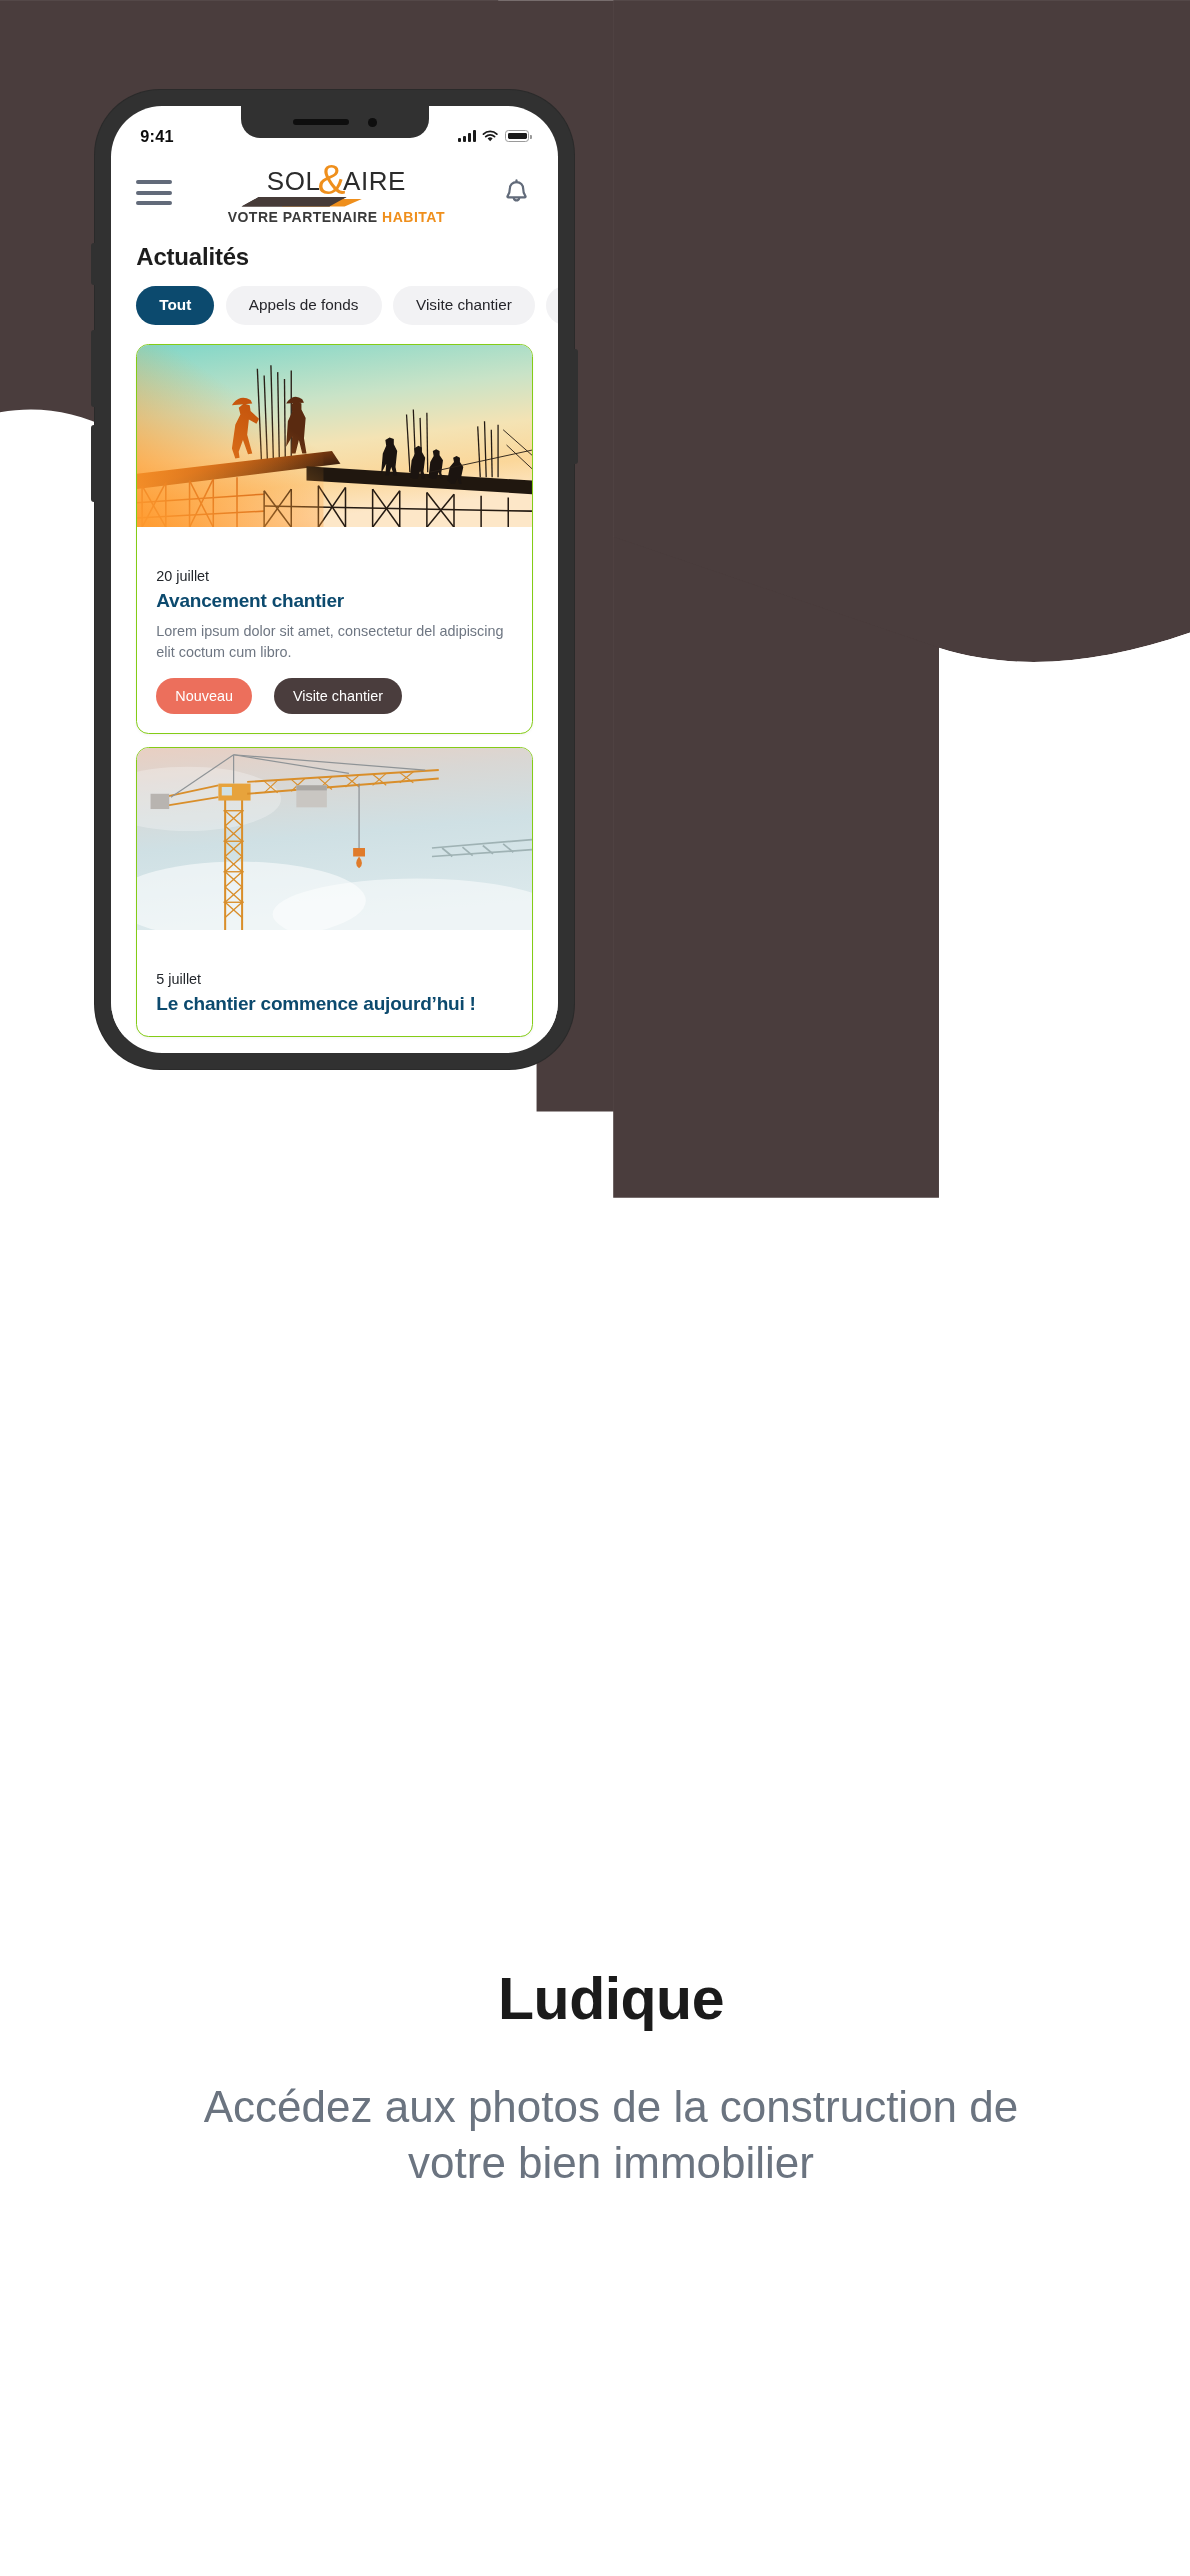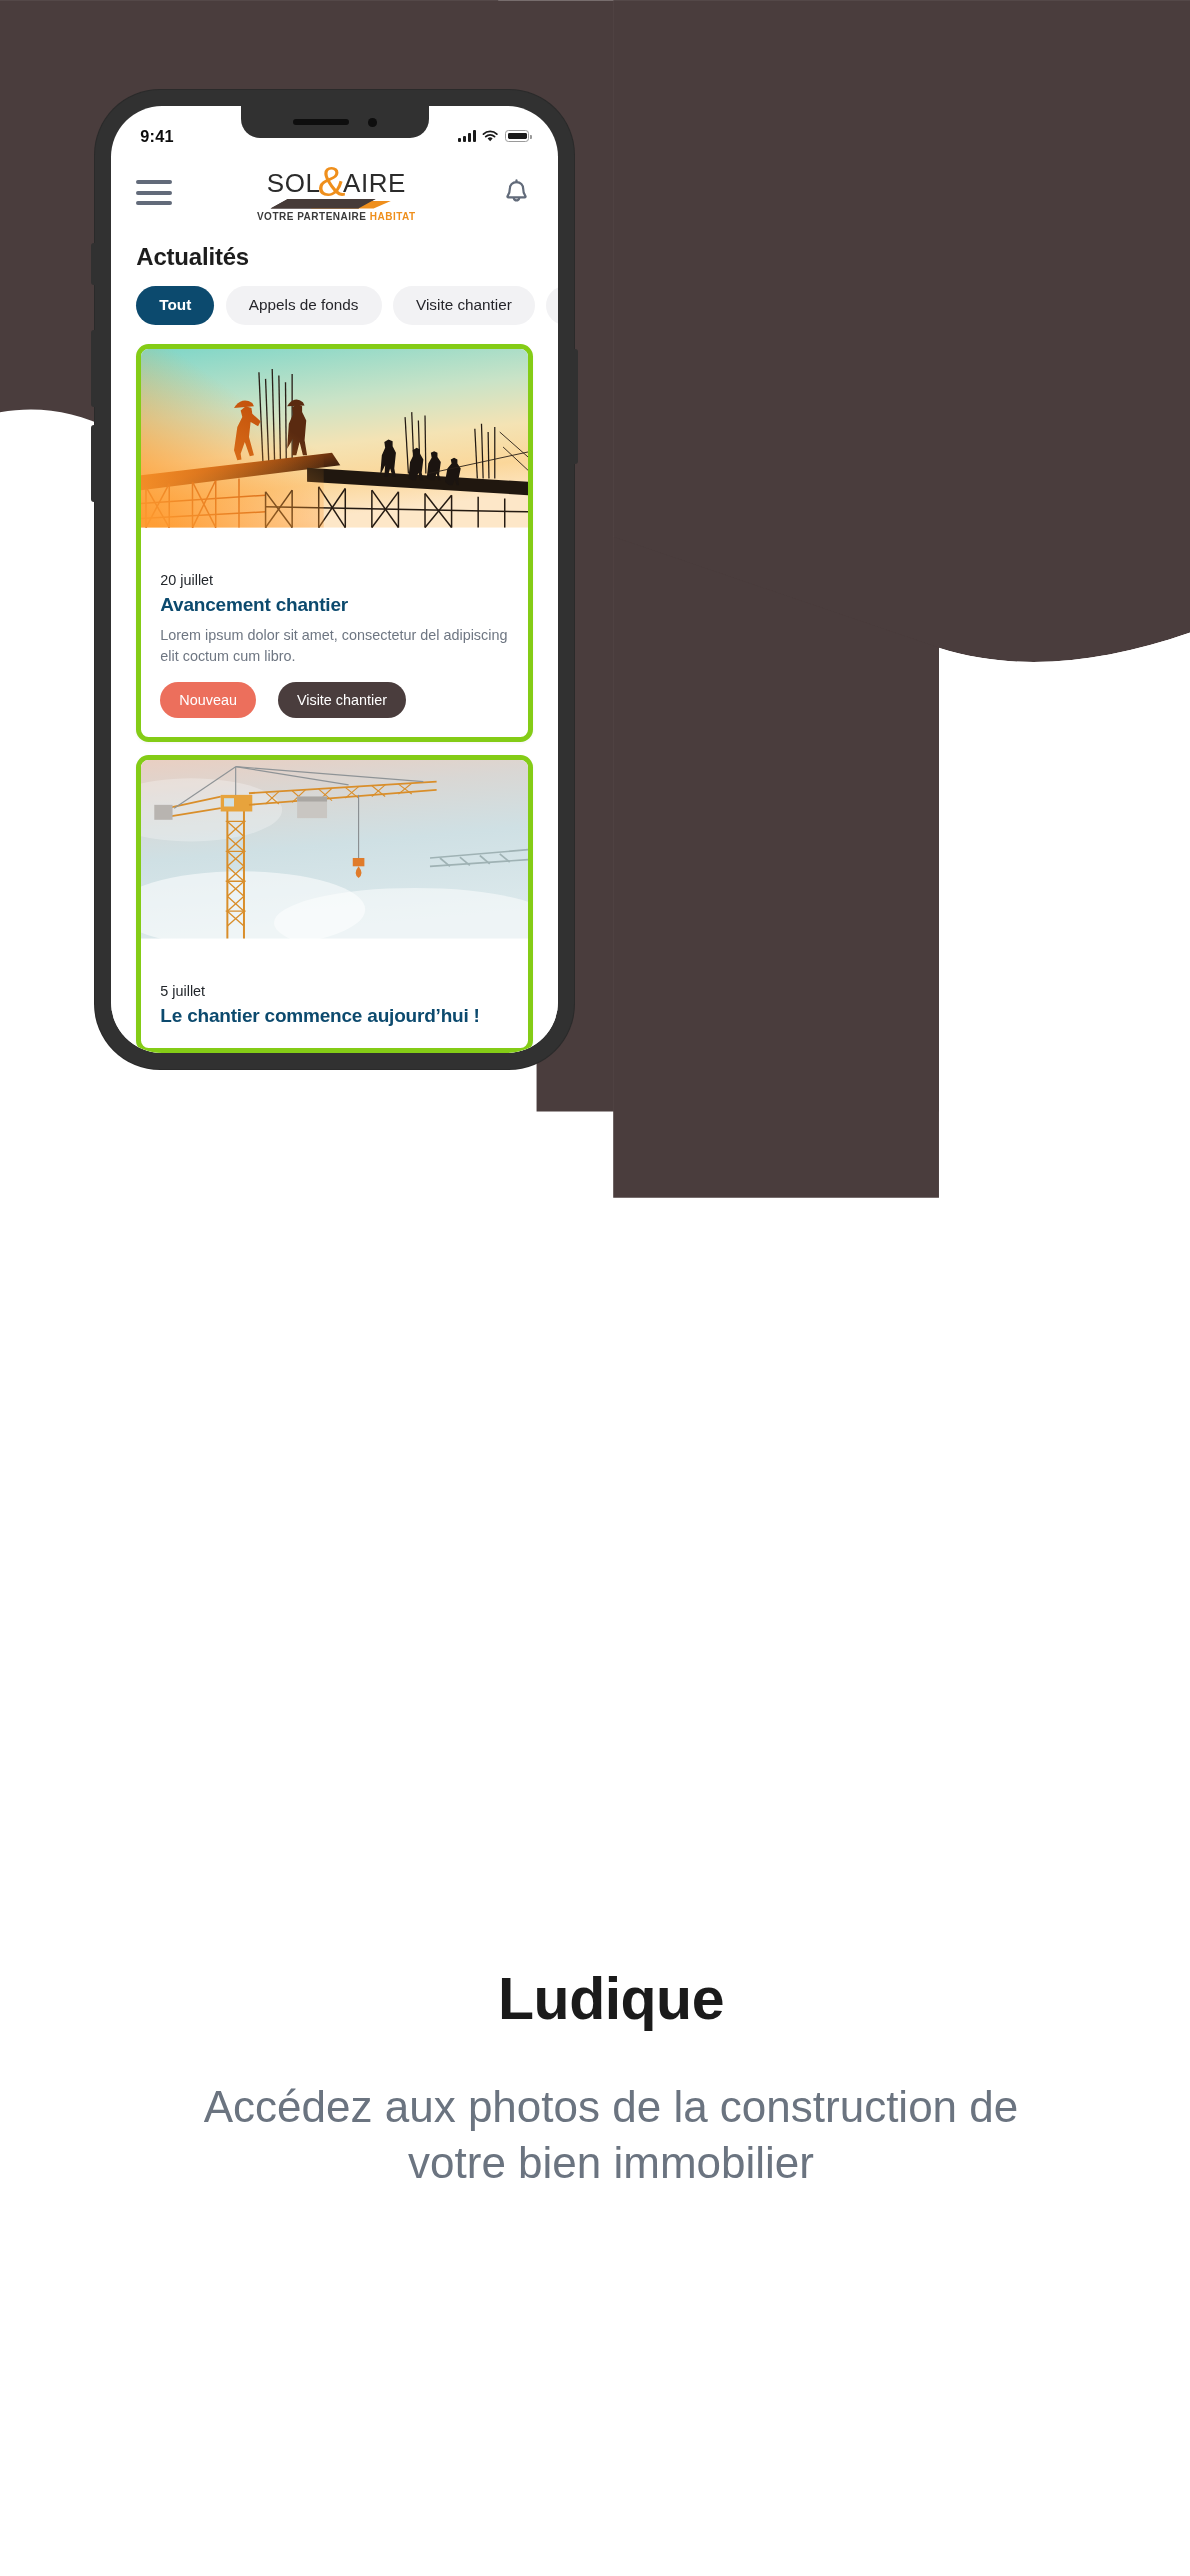--- a/index.html
+++ b/index.html
@@ -96,21 +96,21 @@
     font-size:26px; letter-spacing:0.5px; color:#2b2b2b; font-weight:400;
     display:flex; align-items:flex-end; justify-content:center;
   }
   .logo-amp{
     color:#ef8f1c; font-size:42px; font-weight:400; line-height:.78;
     margin:0 -2.9px; position:relative; top:2.9px;
   }
   .logo-bar{ margin-top:2.9px; height:10.5px; position:relative; }
   .logo-bar svg{display:block;}
   .logo-tag{
-    margin-top:2.9px; font-size:10px; letter-spacing:0.5px; color:#3a3a3a; font-weight:700;
+    margin-top:2.9px; font-size:14px; letter-spacing:0.5px; color:#3a3a3a; font-weight:700;
   }
   .logo-tag b{ color:#ef8f1c; font-weight:700; }
 
   .bell{ width:33px; height:33px; display:flex; align-items:center; justify-content:center;}
 
   
   .content{ padding:0; background:#fff; }
   .page-title{
     font-size:24px; font-weight:700; color:#1d1d1d;
     padding:13.4px 25px 15.3px 25px; letter-spacing:-0.2px;
@@ -122,21 +122,21 @@
   .chip{
     flex:0 0 auto;
     padding:10.5px 23px; border-radius:23px; font-size:15.3px;
     background:#f2f2f4; color:#26262b;
   }
   .chip.active{ background:#0c4a6e; color:#fff; font-weight:600;}
 
   .cards{ padding:19px 25px 0 25px; }
 
   .card{
-    background:#fff; border:5px solid #84cc16; border-radius:12.5px;
+    background:#fff; border:1px solid #84cc16; border-radius:12.5px;
     overflow:hidden; margin-bottom:13.4px;
     box-shadow:0 1px 2.9px rgba(30,30,40,.05);
   }
   .card-img{ height:206px; width:100%; position:relative; overflow:hidden; }
   .card-body{ padding:17px 19px 19px 19px; }
   .card-date{ font-size:14.4px; color:#22262b; margin-bottom:5.8px;}
   .card-title{ font-size:19px; font-weight:700; color:#0c4a6e; margin-bottom:9.6px; letter-spacing:-0.2px;}
   .card-desc{ font-size:14.4px; line-height:1.45; color:#6e7682; margin-bottom:15.3px;}
   .tags{ display:flex; gap:22px; }
   .tag{ padding:9.6px 19px; border-radius:21px; font-size:14.4px; color:#fff; }

